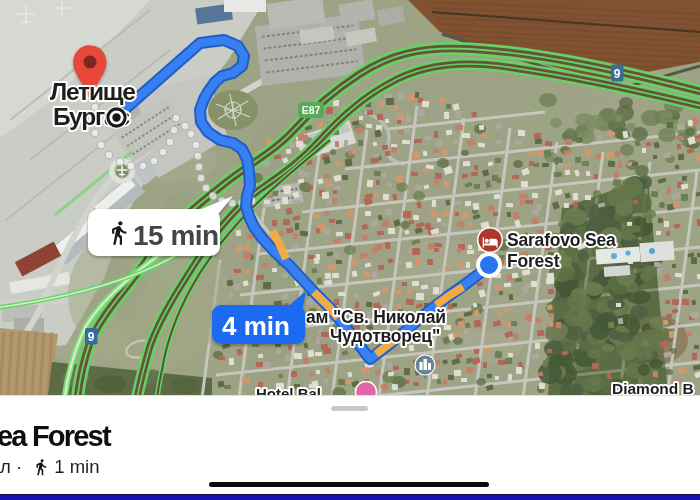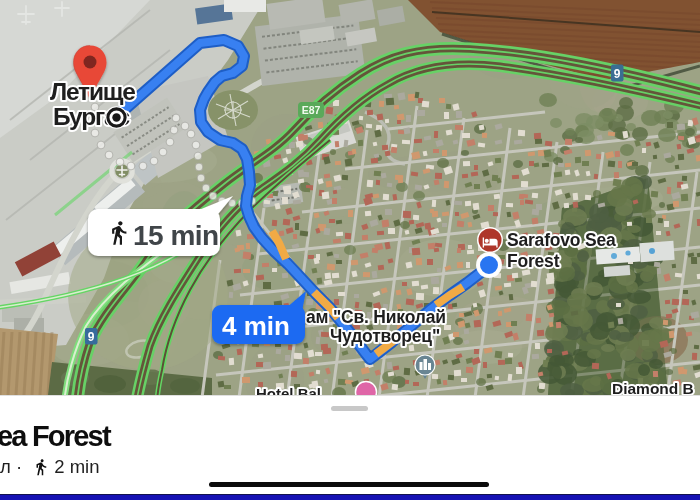--- a/index.html
+++ b/index.html
@@ -1290,19 +1290,19 @@
 
 <div style="position:absolute;left:331px;top:406px;width:37px;height:5px;border-radius:2.5px;background:#c8c8c8;"></div>
 
 <div style="position:absolute;left:-3px;top:420px;font-size:29px;font-weight:bold;color:#0e0e0e;letter-spacing:-1.8px;">ea Forest</div>
 
 <div style="position:absolute;left:0px;top:456px;font-size:18.5px;color:#1f1f1f;display:flex;align-items:center;">
 <span>л&nbsp;·&nbsp;</span>
 <svg width="18" height="22" viewBox="0 0 24 24" style="margin:0 4px 0 5px;">
         <path fill="#111" d="M13.5 5.5c1.1 0 2-.9 2-2s-.9-2-2-2-2 .9-2 2 .9 2 2 2zM9.8 8.9L7 23h2.1l1.8-8 2.1 2v6h2v-7.5l-2.1-2 .6-3C14.8 12 16.8 13 19 13v-2c-1.9 0-3.5-1-4.3-2.4l-1-1.6c-.4-.6-1-1-1.7-1-.3 0-.5.1-.8.1L6 8.3V13h2V9.6l1.8-.7"></path>
       </svg>
-<span>2 min</span>
+<span>1 min</span>
 </div>
 
 <div style="position:absolute;left:209px;top:481.5px;width:280px;height:5.5px;border-radius:3px;background:#0b0b0b;"></div>
 
 <div style="position:absolute;left:0;top:494.2px;width:700px;height:5.8px;background:#1612b4;border-top:1.2px solid #12124e;box-sizing:border-box;"></div>
 </div>
 
 </body></html>

